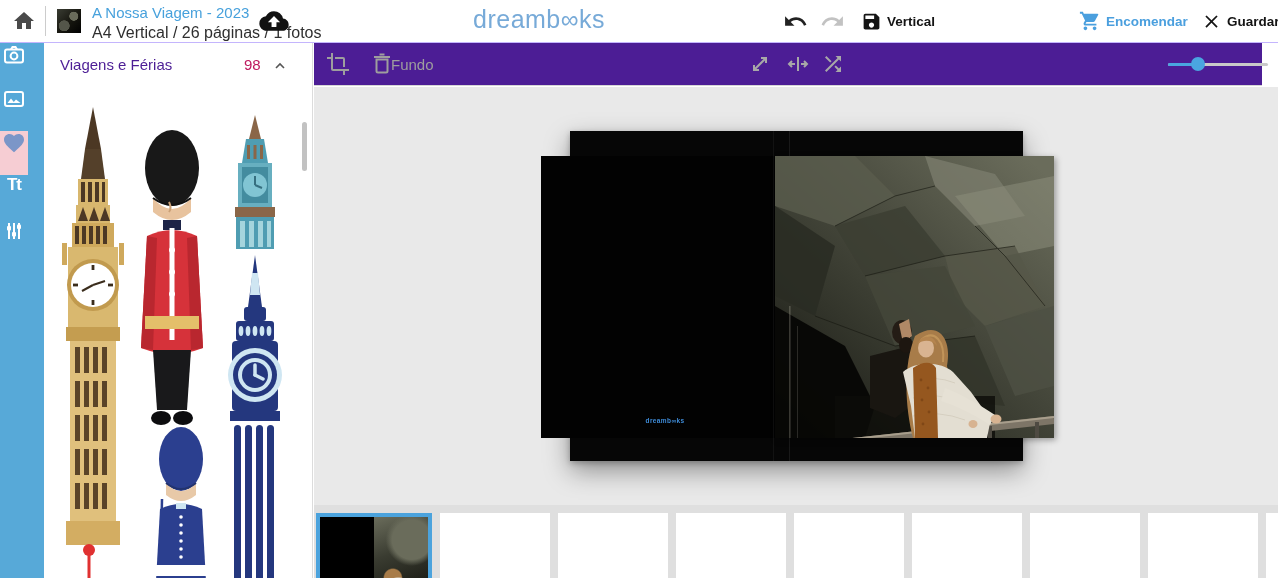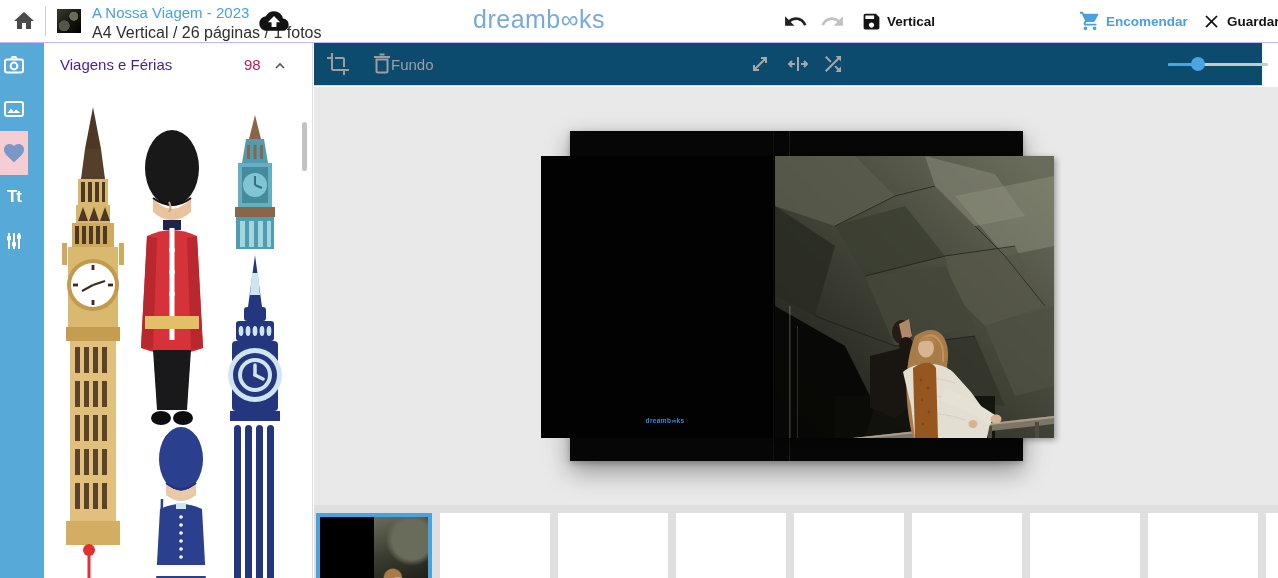--- a/index.html
+++ b/index.html
@@ -26,38 +26,38 @@
     color:#77aad8; letter-spacing:0.5px; }
   .action { gap:5px; cursor:pointer; }
   .action .lbl { font-size:13.5px; font-weight:700; color:#141414; }
   .action.blue .lbl { color:#4a9fde; }
   .undo-btn{ left:783px; } .redo-btn{ left:820px; }
   .save-btn{ left:861px; } .preview-btn{ left:954px; }
   .order-btn{ left:1079px; } .close-btn{ left:1201px; }
 
   
   .sidebar { position:absolute; left:0; top:43px; bottom:0; width:44px; background:#57a9d8; z-index:20; }
-  .side-tile { width:28px; height:44px; display:flex; align-items:center; justify-content:center; cursor:pointer; }
+  .side-tile { width:28px; height:44px; display:flex; justify-content:center; cursor:pointer; }
   .side-tile.active { background:#f6cdd3; }
   .side-tile .tt { color:#fff; font-size:17px; font-weight:700; letter-spacing:-1px; }
 
   
   .panel { position:absolute; left:44px; top:43px; bottom:0; width:269px; background:#fff;
     border-right:1px solid #dcdcdc; overflow:hidden; z-index:10; }
   .panel-head { position:absolute; left:0; top:0; width:100%; height:42px; }
   .panel-title { position:absolute; left:16px; top:13px; font-size:15px; color:#4c1d95; }
   .panel-count { position:absolute; left:200px; top:13px; font-size:15px; color:#be185d; }
   .panel-chevron { position:absolute; left:228px; top:15px; cursor:pointer; }
   .panel-scrollthumb { position:absolute; left:258px; top:79px; width:5px; height:49px;
     background:#c2c2c2; border-radius:3px; }
   .clip { position:absolute; cursor:pointer; }
 
   
   .editor { position:absolute; left:314px; top:43px; right:0; bottom:0; }
-  .etoolbar { position:absolute; left:0; top:0; right:16px; height:43px; background:#0c4a6e;
+  .etoolbar { position:absolute; left:0; top:0; right:16px; height:43px; background:#4c1d95;
     border-bottom:1px solid #d5d5d5;padding-left:44px; }
   .tbtn { position:absolute; top:9px; width:24px; height:24px; cursor:pointer; }
   .fundo-lbl { position:absolute; left:77px; top:13px; font-size:15px; color:#9e9e9e; }
   .slider { position:absolute; left:854px; top:0; width:100px; height:42px; cursor:pointer; }
   .slider .track { position:absolute; left:0; top:20px; width:100px; height:3px; background:#c9c9c9; border-radius:2px; }
   .slider .fill  { position:absolute; left:0; top:20px; height:3px; background:#4aa5e0; border-radius:2px; }
   .slider .thumb { position:absolute; top:14px; width:14px; height:14px; border-radius:50%; background:#4aa5e0; }
 
   .canvas { position:absolute; left:0; top:44px; right:0; bottom:73px; background:#e9e9e9; overflow:hidden; }
   .page-bleed { position:absolute; left:256px; top:44px; width:453px; height:330px; background:#060606;

